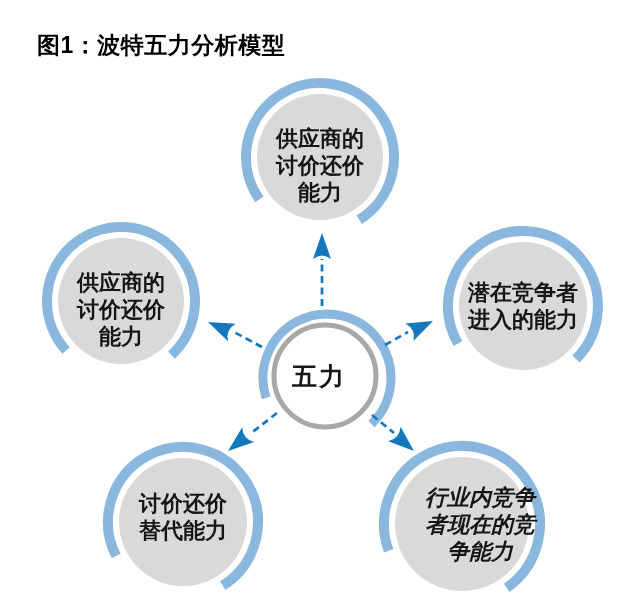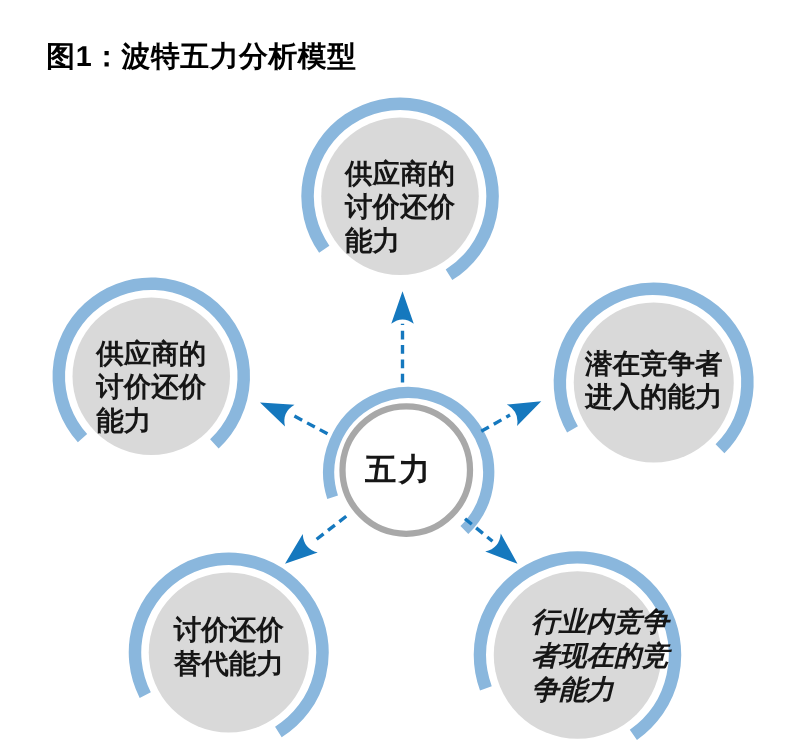--- a/index.html
+++ b/index.html
@@ -15,26 +15,26 @@
   }
   svg.diagram { position:absolute; left:0; top:0; }
   .node  { fill:var(--node-gray,#d9d9d9); }
   .arc   { fill:none; stroke:var(--arc-blue,#8ab7dd); stroke-width:10; stroke-linecap:butt; }
   .arc-center { stroke-width:9; }
   .hub   { fill:#fff; stroke:var(--ring-gray,#a8a8a8); stroke-width:5; }
   .dash  { fill:none; stroke:var(--arrow-blue,#1578be); stroke-width:2.7; stroke-dasharray:7 4.5; }
   .head  { fill:var(--arrow-blue,#1578be); stroke:none; }
   .node-label {
     position:absolute; display:flex; align-items:center; justify-content:center;
-    font-weight:bold; font-size:22px; line-height:27px;
+    text-align:center; font-weight:bold; font-size:22px; line-height:27px;
     color:var(--text,#161616); white-space:pre-line; box-sizing:border-box;
   }
   #lbl-suppliers   { left:257px; top:94px;  width:126px; height:126px; padding-top:16px; }
   #lbl-buyers      { left:58px;  top:238px; width:126px; height:126px; padding-top:16px; }
-  #lbl-entrants    { left:459px; top:242px; width:128px; height:128px;font-family:Liberation Mono, monospace; }
+  #lbl-entrants    { left:459px; top:242px; width:128px; height:128px; }
   #lbl-substitutes { left:119px; top:458px; width:128px; height:128px; padding-bottom:10px; }
   #lbl-rivals      { left:413px; top:457px; width:134px; height:134px;font-style:italic; }
   #lbl-center      { left:272px; top:329px; width:94px;  height:94px; font-size:25px; letter-spacing:2px; }
 </style>
 </head>
 <body>
 
 <div class="figure-title">图1：波特五力分析模型</div>
 
 <svg class="diagram" width="639" height="604" viewBox="0 0 639 604">

